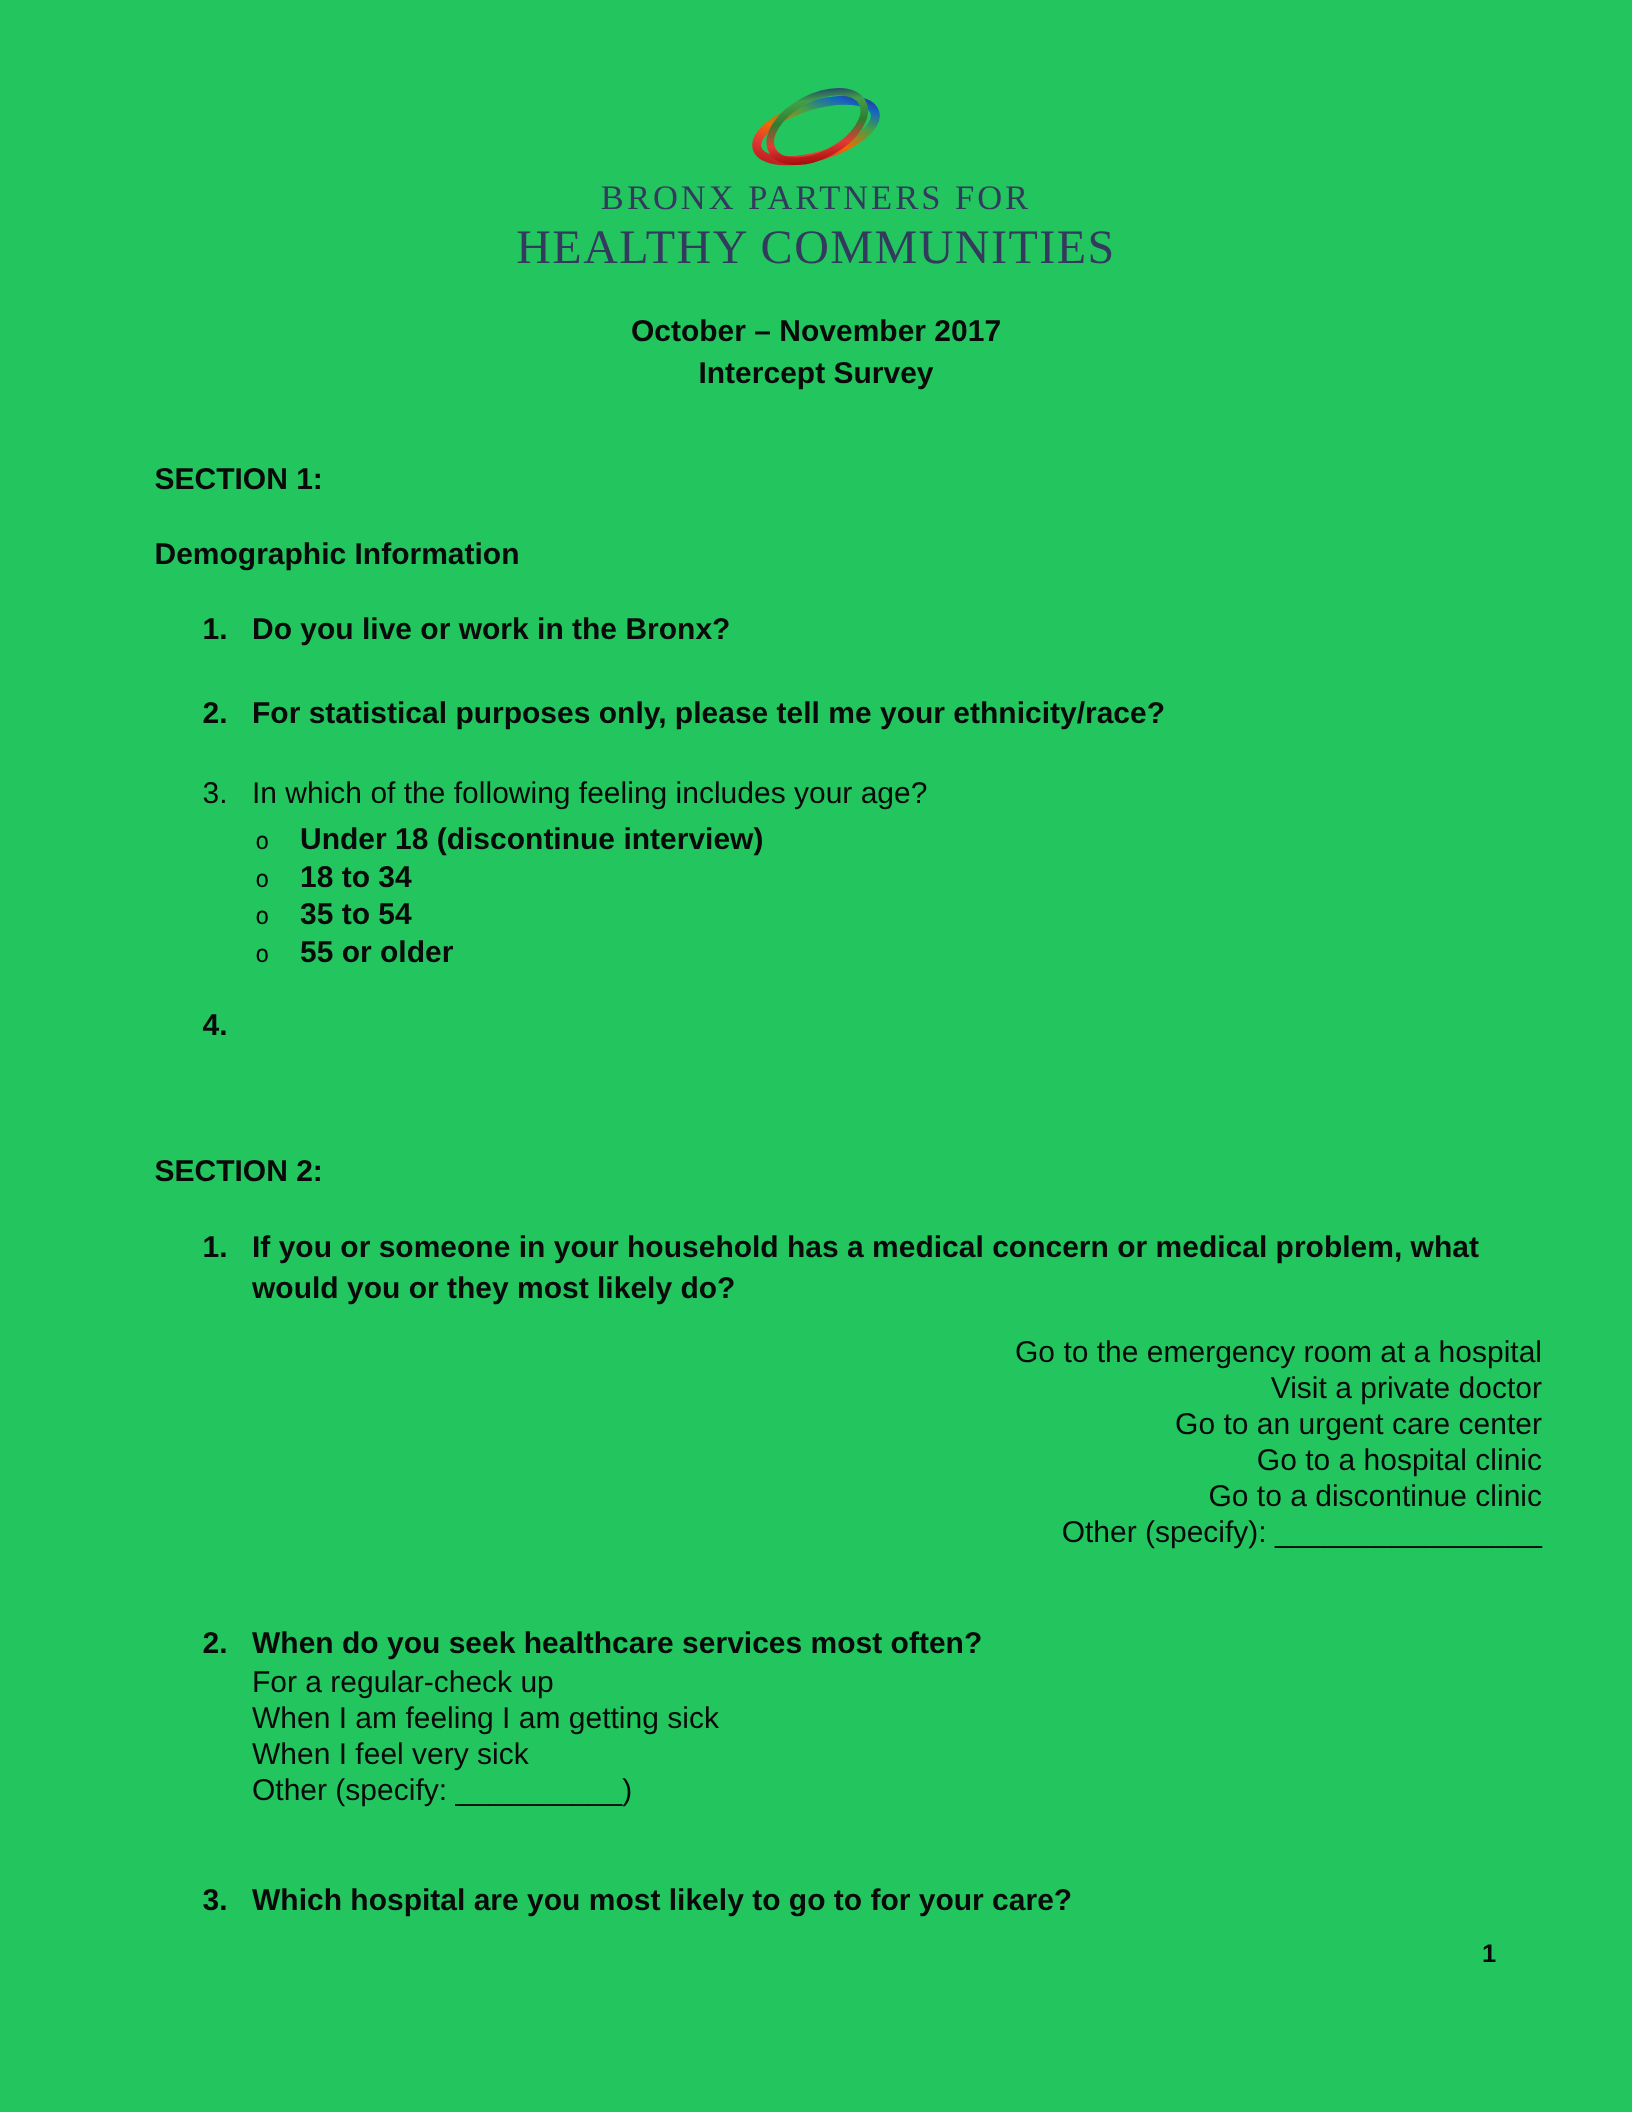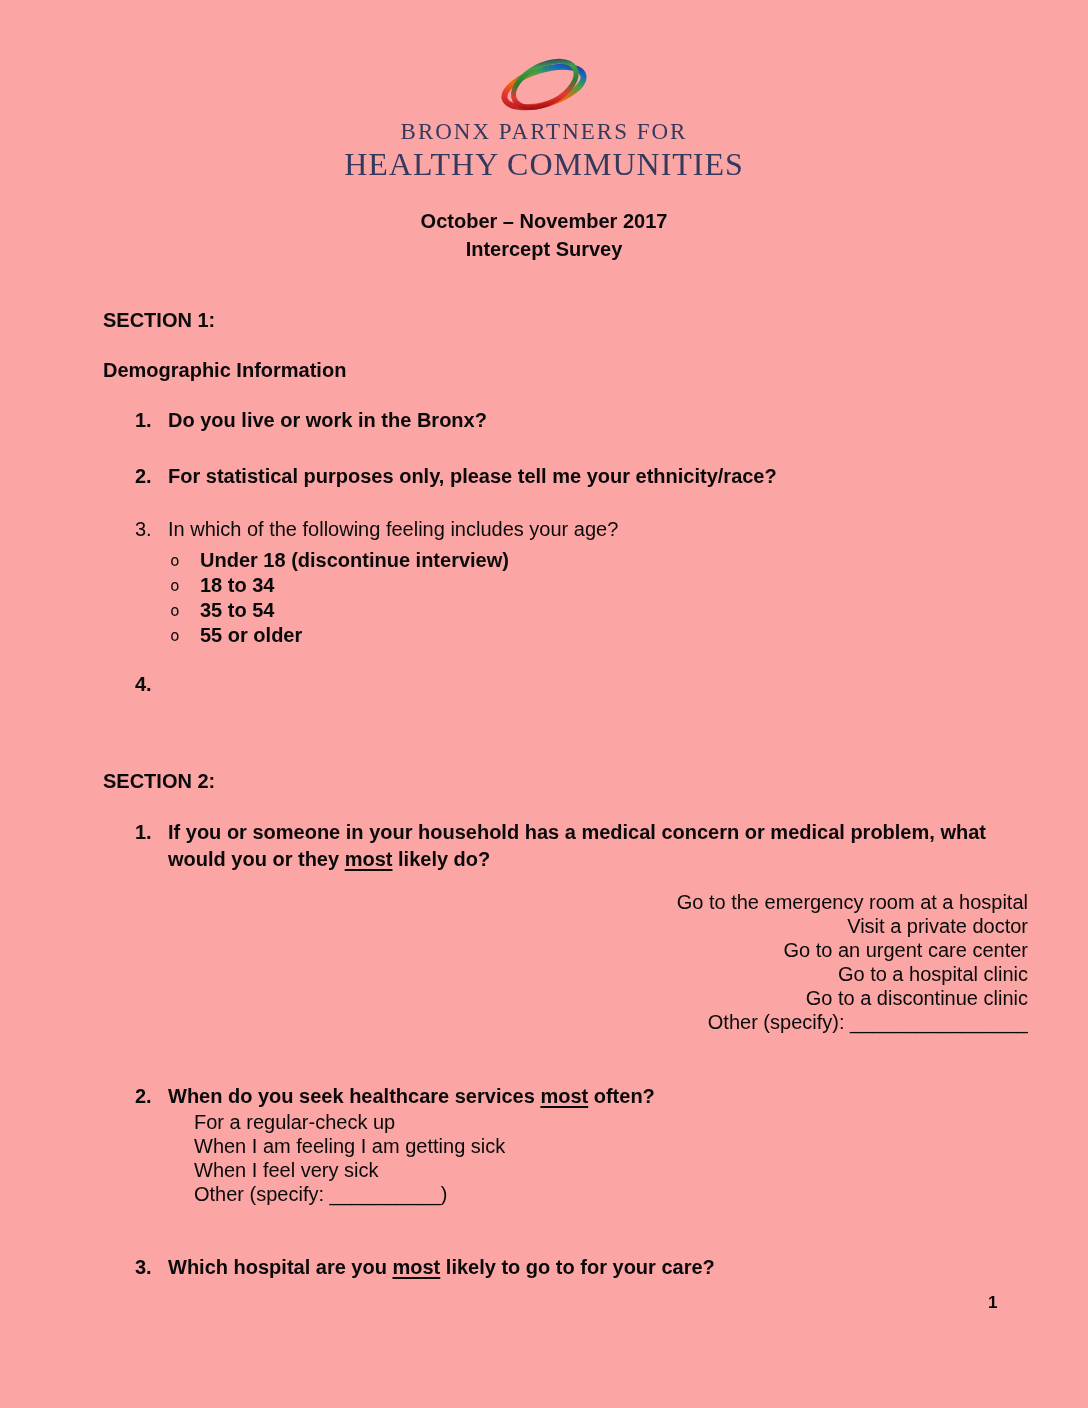--- a/index.html
+++ b/index.html
@@ -2,21 +2,21 @@
 <html><head>
 <meta charset="utf-8">
 <style>
   * { margin: 0; padding: 0; box-sizing: border-box; }
   html, body { background: #ffffff; }
   .page {
     position: relative;
     width: 1088px;
     height: 1408px;
     margin: 0 auto;
-    background: #fca5a5;
+    background: #22c55e;
     font-family: "Liberation Sans", sans-serif;
     font-size: 20px;
     color: #0a0a0a;
     overflow: hidden;
   }
   
   .header { text-align: center; padding-top: 56px; }
   .logo-icon { display: block; margin: 0 auto; }
   .org-line1 {
     font-family: "Liberation Serif", serif;
@@ -46,22 +46,22 @@
   .mt26 { margin-top: 26px; }
   .mt23 { margin-top: 23px; }
   .mt48 { margin-top: 48px; }
   .mt49 { margin-top: 49px; }
   .mt72 { margin-top: 72px; }
   .bullet-list { margin-top: 5px; }
   .bullet-row { display: flex; align-items: flex-start; line-height: 25px; margin-left: 67px; font-weight: bold; }
   .bullet { flex: 0 0 30px; font-weight: normal; font-size: 16px; line-height: 25px; font-family: "DejaVu Sans Mono", monospace; }
   .plain-list { margin-top: 17px; text-align: right; }
   .plain-list .line { margin-left: 65px; line-height: 24px; }
-  .tight-list .line { margin-left: 91px; line-height: 24px; }
-  .u { text-decoration: underline; text-decoration-thickness: 2px; text-underline-offset: 3px; }
+  .tight-list .line { margin-left: 65px; line-height: 24px; }
+  .u { text-decoration-thickness: 2px; text-underline-offset: 3px; }
   .page-number {
     position: absolute;
     left: 988px;
     top: 1293px;
     font-size: 17px;
     font-weight: bold;
   }
 </style>
 </head>
 <body>

